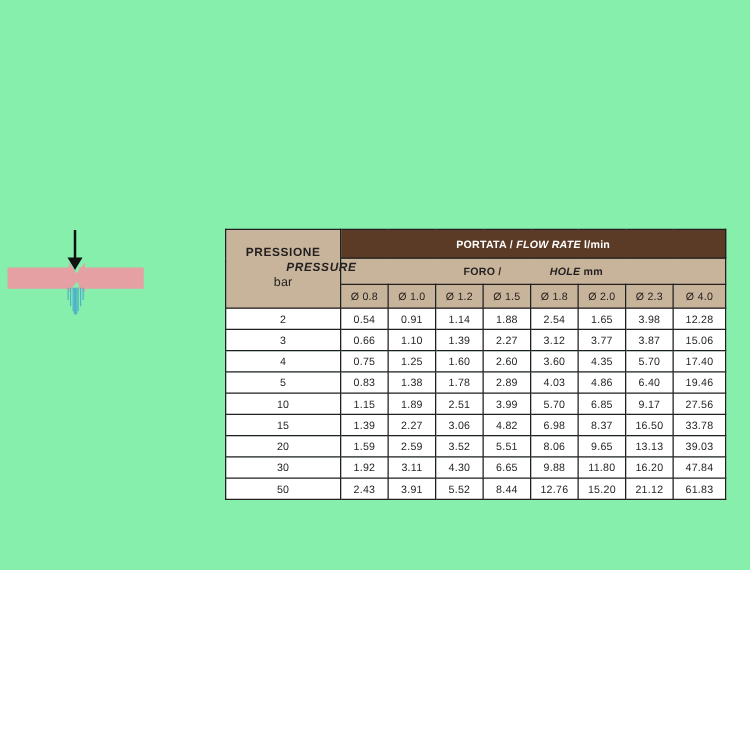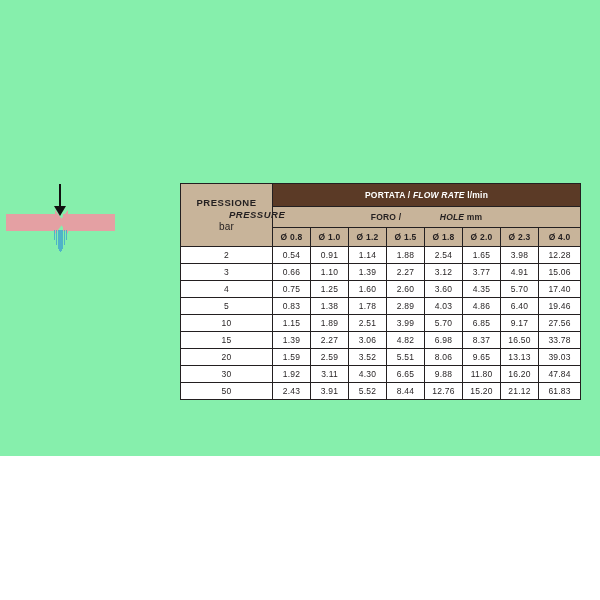--- a/index.html
+++ b/index.html
@@ -137,21 +137,21 @@
     background: #c8b49a;
     font-weight: bold;
     width: 92px;
     line-height: 1.25;
   }
   .corner .l1 { font-size: 9.5px; display:block; letter-spacing:0.5px;}
   .corner .l2 { font-size: 9.5px; font-style: italic; display:block; letter-spacing:0.5px;margin-left:48px;}
   .corner .l3 { font-size: 10px; display:block; font-weight: normal;}
   .colhdr {
     background: #c8b49a;
-    font-weight: bold;
+    font-weight: normal;
     font-size: 8.5px;
     height: 18px;
   }
   .pres-cell {
     height: 16px;
     font-size: 9px;
     background: #ffffff;
   }
   .val-cell {
     height: 16px;
@@ -233,21 +233,21 @@
           <td class="val-cell">12.28</td>
         </tr>
         <tr>
           <td class="pres-cell">3</td>
           <td class="val-cell">0.66</td>
           <td class="val-cell">1.10</td>
           <td class="val-cell">1.39</td>
           <td class="val-cell">2.27</td>
           <td class="val-cell">3.12</td>
           <td class="val-cell">3.77</td>
-          <td class="val-cell">4.91</td>
+          <td class="val-cell">3.87</td>
           <td class="val-cell">15.06</td>
         </tr>
         <tr>
           <td class="pres-cell">4</td>
           <td class="val-cell">0.75</td>
           <td class="val-cell">1.25</td>
           <td class="val-cell">1.60</td>
           <td class="val-cell">2.60</td>
           <td class="val-cell">3.60</td>
           <td class="val-cell">4.35</td>

